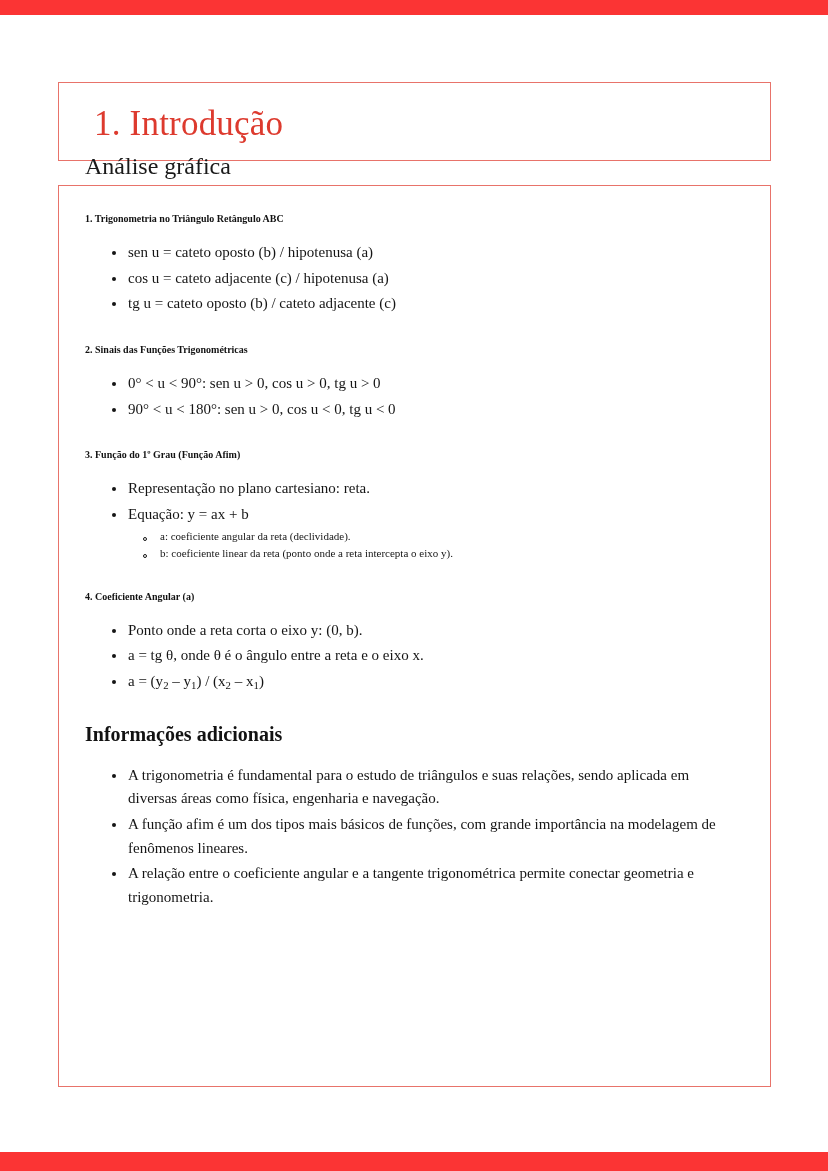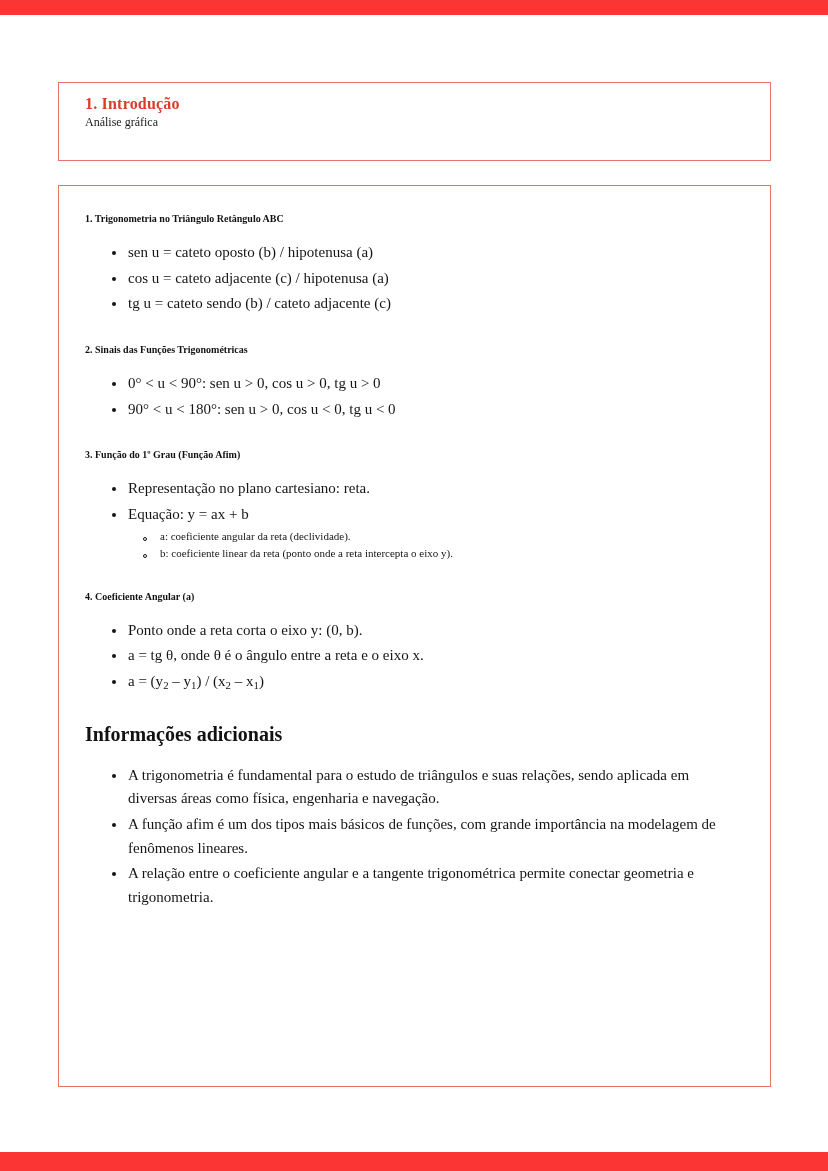--- a/index.html
+++ b/index.html
@@ -39,29 +39,29 @@
     width: 713px;
     height: 79px;
     border: 1.5px solid #e8736a;
     box-sizing: border-box;
     background: #ffffff;
   }
   .header-inner {
     padding: 12px 0 0 26px;
   }
   .page-title {
-    font-size: 16px;
-    font-weight: bold;
+    font-size: 35px;
+    font-weight: normal;
     color: #dd3a2e;
     line-height: 1.12;
-    margin: 0;
+    margin: 9px;
     letter-spacing: 0.2px;
   }
   .page-subtitle {
-    font-size: 12px;
+    font-size: 24px;
     color: #1a1a1a;
     line-height: 1.2;
     margin: 2px 0 0 0;
     font-weight: normal;
   }
 
   .content-box {
     position: absolute;
     left: 58px;
     top: 185px;
@@ -168,21 +168,21 @@
     <div class="section-block">
       <div class="section-heading">1. Trigonometria no Triângulo Retângulo ABC</div>
       <ul class="bullets">
         <li>
             <span class="li-text">sen u = cateto oposto (b) / hipotenusa (a)</span>
           </li>
         <li>
             <span class="li-text">cos u = cateto adjacente (c) / hipotenusa (a)</span>
           </li>
         <li>
-            <span class="li-text">tg u = cateto sendo (b) / cateto adjacente (c)</span>
+            <span class="li-text">tg u = cateto oposto (b) / cateto adjacente (c)</span>
           </li>
       </ul>
     </div>
 
     <div class="section-block">
       <div class="section-heading">2. Sinais das Funções Trigonométricas</div>
       <ul class="bullets">
         <li>
             <span class="li-text">0° &lt; u &lt; 90°: sen u &gt; 0, cos u &gt; 0, tg u &gt; 0</span>
           </li>

